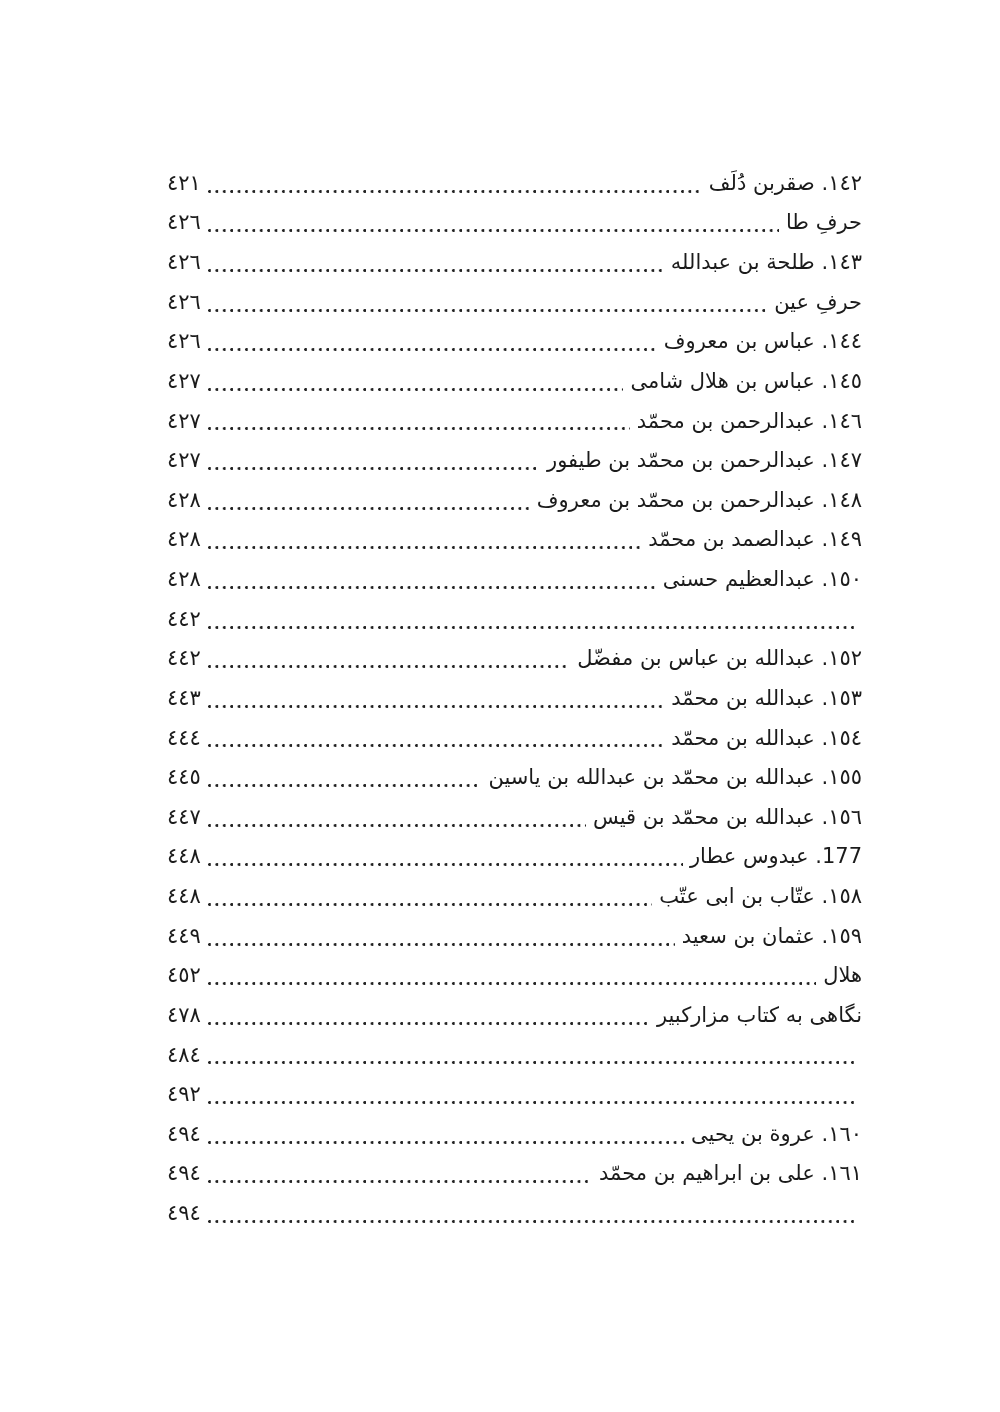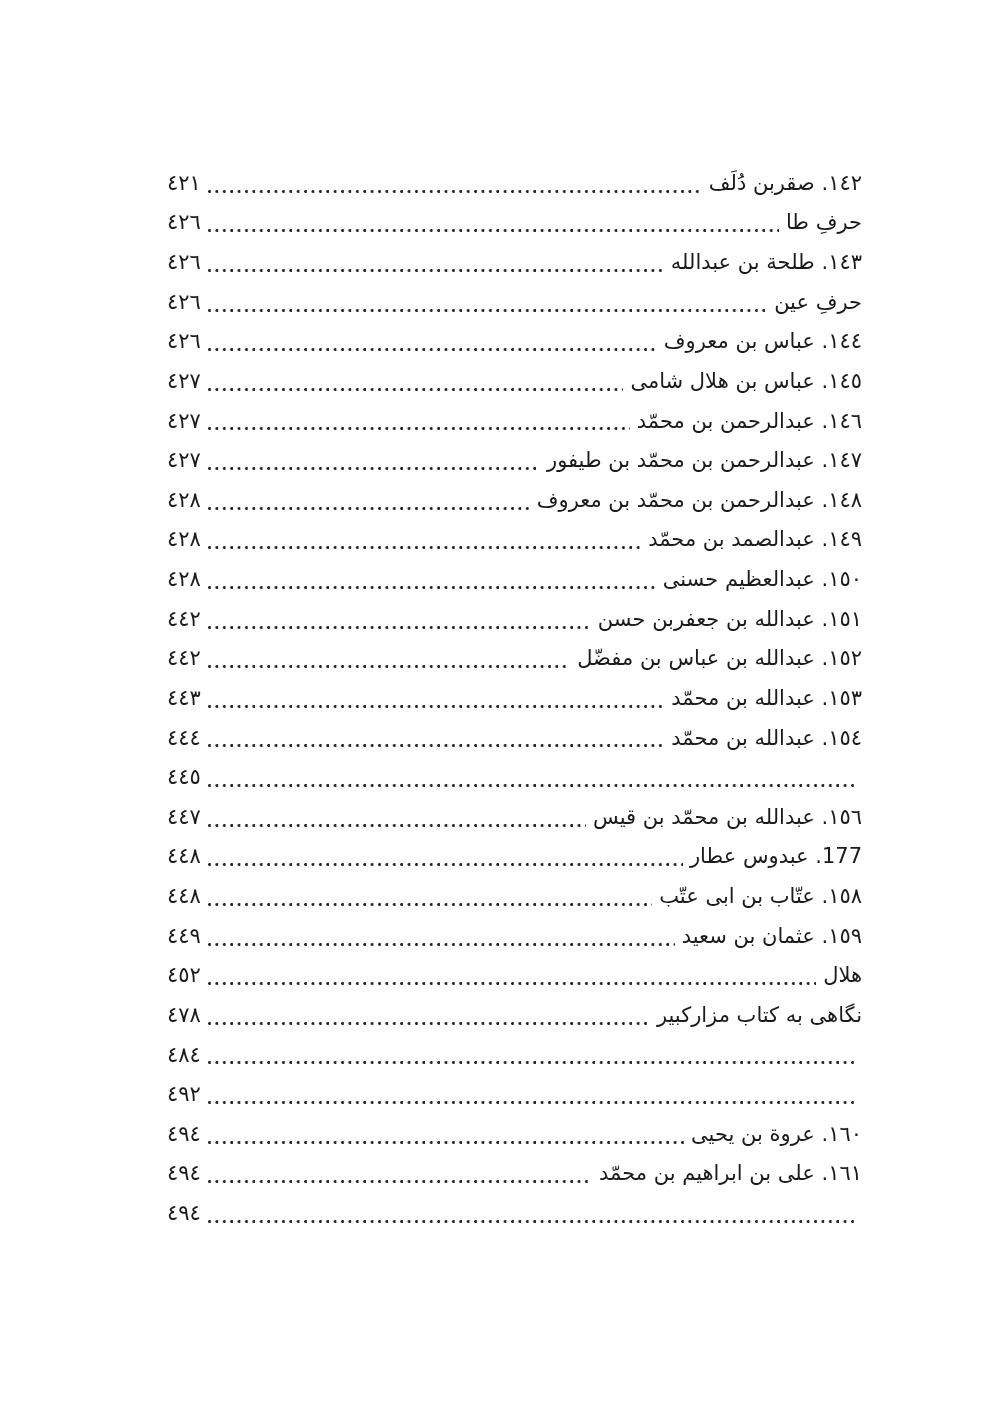--- a/index.html
+++ b/index.html
@@ -103,40 +103,40 @@
     <span class="toc-label">١٤٩. عبدالصمد بن محمّد</span>
     <span class="toc-leader"></span>
     <span class="toc-page">٤٢٨</span>
   </div>
   <div class="toc-row">
     <span class="toc-label">١٥٠. عبدالعظيم حسنى</span>
     <span class="toc-leader"></span>
     <span class="toc-page">٤٢٨</span>
   </div>
   <div class="toc-row">
-    <span class="toc-label">١٥١. عبدالله بن جعفربن حسن</span>
     <span class="toc-leader"></span>
     <span class="toc-page">٤٤٢</span>
   </div>
   <div class="toc-row">
     <span class="toc-label">١٥٢. عبدالله بن عباس بن مفضّل</span>
     <span class="toc-leader"></span>
     <span class="toc-page">٤٤٢</span>
   </div>
   <div class="toc-row">
     <span class="toc-label">١٥٣. عبدالله بن محمّد</span>
     <span class="toc-leader"></span>
     <span class="toc-page">٤٤٣</span>
   </div>
   <div class="toc-row">
     <span class="toc-label">١٥٤. عبدالله بن محمّد</span>
     <span class="toc-leader"></span>
     <span class="toc-page">٤٤٤</span>
   </div>
   <div class="toc-row">
+    <span class="toc-label">١٥٥. عبدالله بن محمّد بن عبدالله بن ياسين</span>
     <span class="toc-leader"></span>
     <span class="toc-page">٤٤٥</span>
   </div>
   <div class="toc-row">
     <span class="toc-label">١٥٦. عبدالله بن محمّد بن قيس</span>
     <span class="toc-leader"></span>
     <span class="toc-page">٤٤٧</span>
   </div>
   <div class="toc-row">
     <span class="toc-label">177. عبدوس عطار</span>

